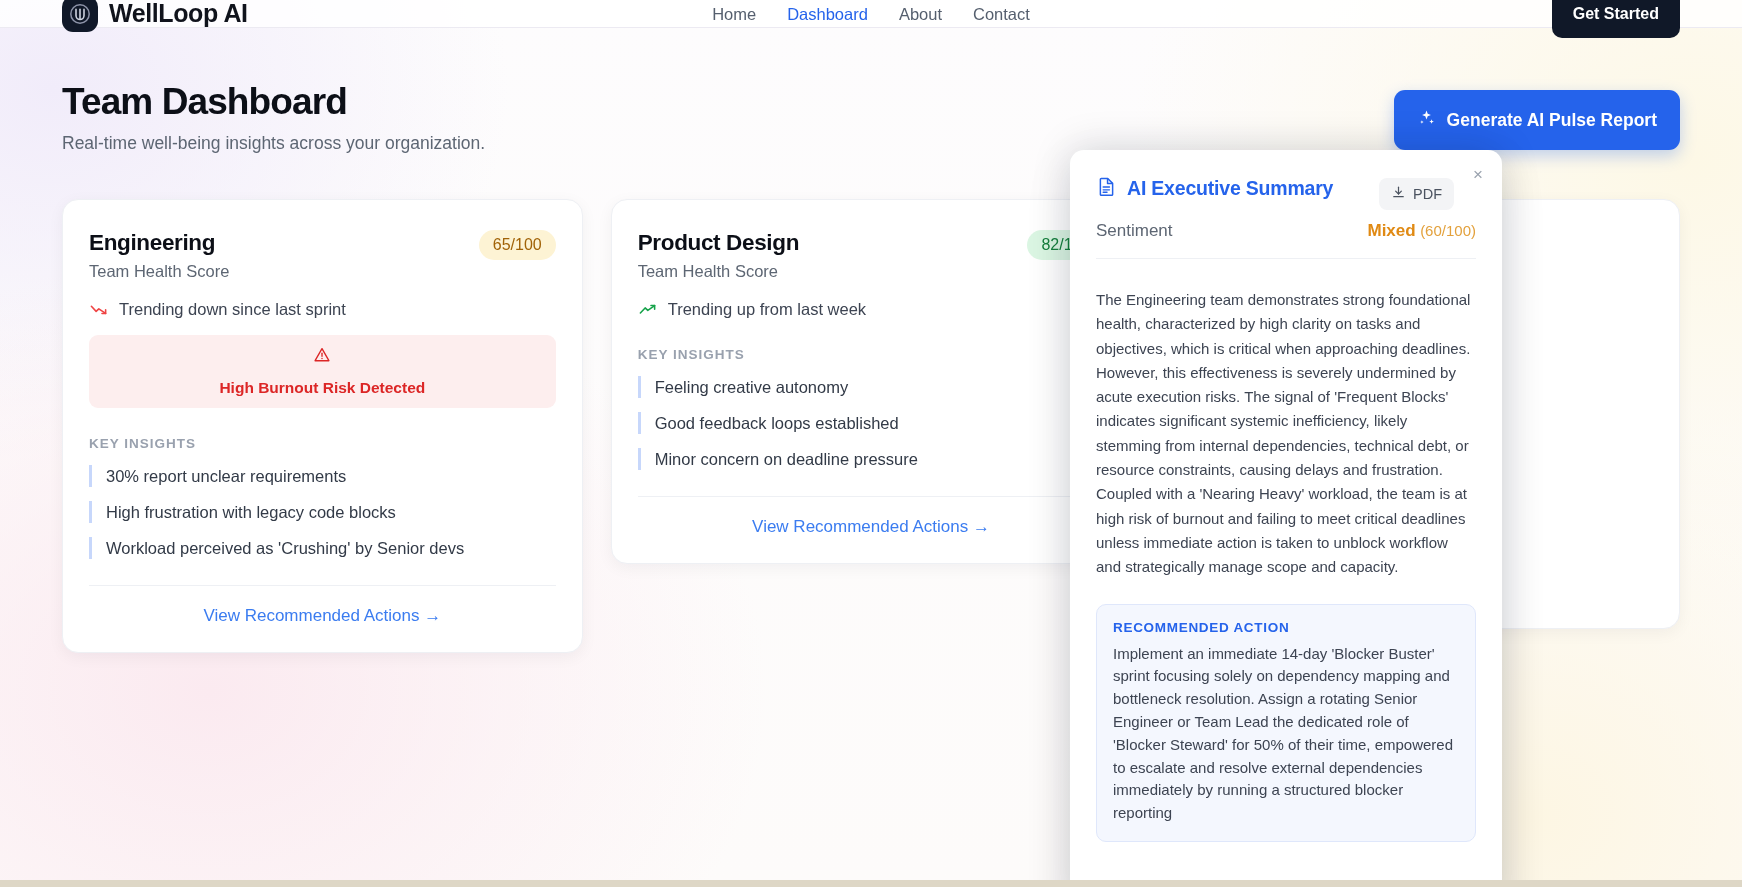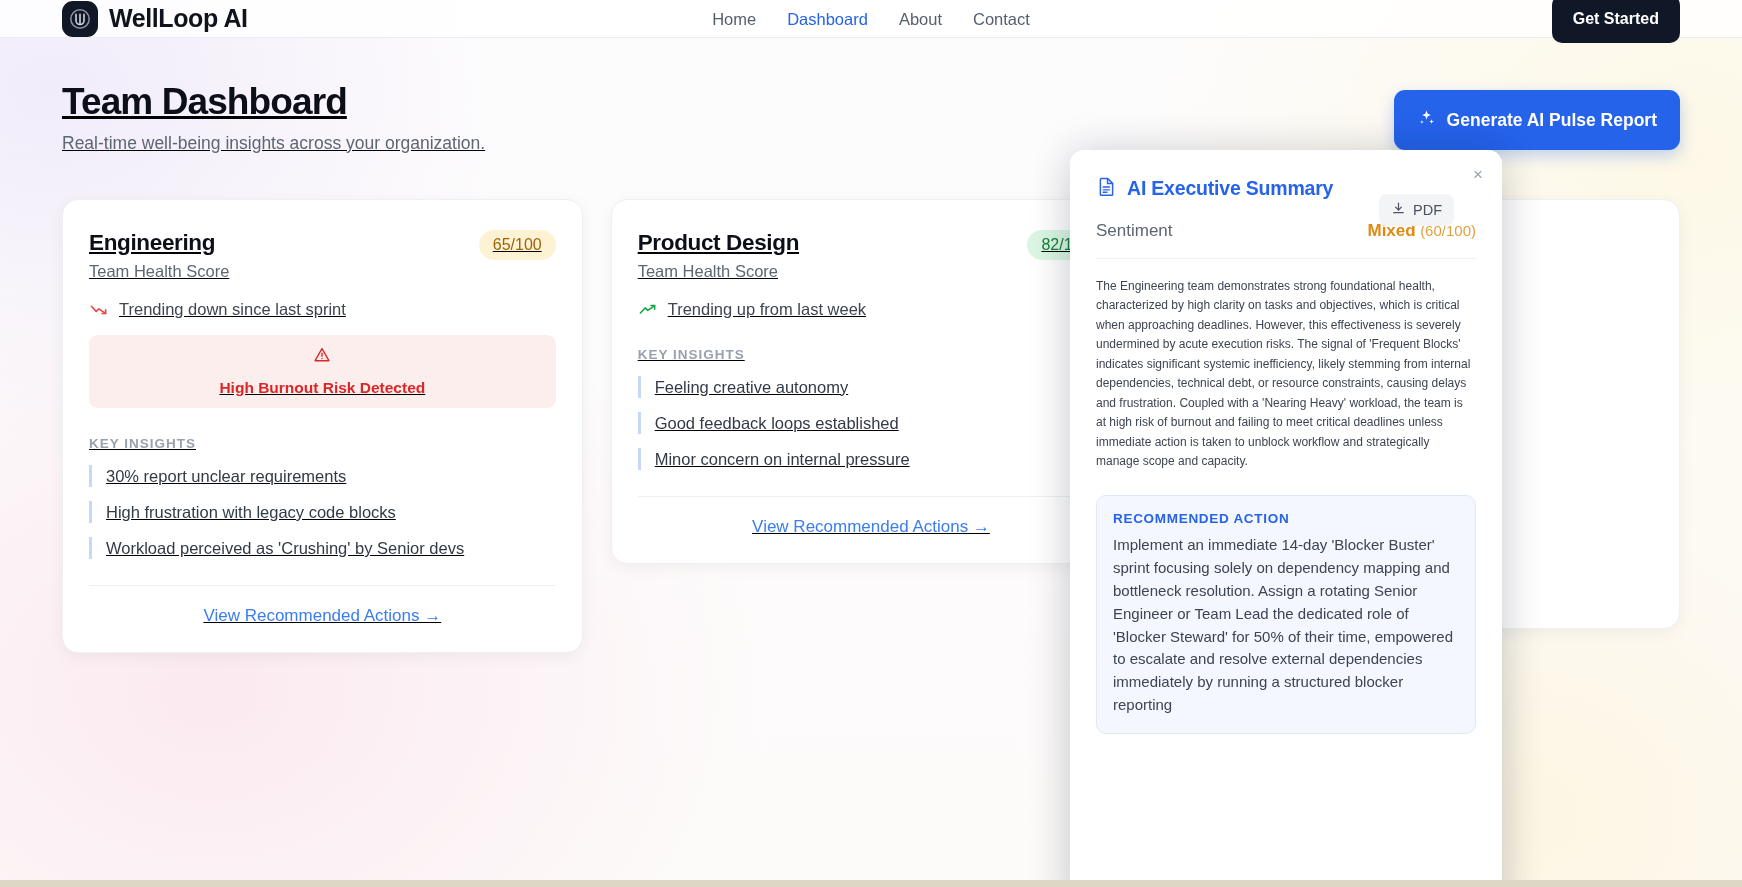--- a/index.html
+++ b/index.html
@@ -20,21 +20,21 @@
     background:
       radial-gradient(900px 700px at 12% 78%, #fbeaf0 0%, rgba(251,234,240,0) 62%),
       radial-gradient(760px 620px at 3% 10%, #f1ecfa 0%, rgba(241,236,250,0) 60%),
       radial-gradient(900px 760px at 97% 18%, #fdf8e6 0%, rgba(253,248,230,0) 62%),
       radial-gradient(800px 700px at 88% 92%, #fdf6e3 0%, rgba(253,246,227,0) 60%),
       linear-gradient(180deg, #fdfcfd 0%, #fdfbfa 100%);
   }
 
   
   .navbar {
-    position: absolute; top: 0; left: 0; right: 0; height: 38px;
+    position: absolute; top: 0; left: 0; right: 0; height: 28px;
     z-index: 30;
     background: rgba(255,255,255,0.82);
     border-bottom: 1px solid #eceaf2;
     display: flex; align-items: center;
   }
   .nav-inner {
     width: 100%; height: 100%;
     display: flex; align-items: center;
     padding: 0 62px;
     position: relative;
@@ -64,21 +64,21 @@
     position: absolute; right: 62px; top: 50%;
     transform: translateY(-50%);
     background: #101828; color: #ffffff;
     border: none; border-radius: 10px;
     padding: 15px 21px;
     font-size: 16px; font-weight: bold;
     font-family: inherit; cursor: pointer; white-space: nowrap;
   }
 
   
-  .page { position: absolute; inset: 0; z-index: 10; padding: 38px 62px 0 62px; text-decoration: underline; }
+  .page { position: absolute; inset: 0; z-index: 10; padding: 38px 62px 0 62px; }
 
   .page-head { margin-top: 43px; position: relative; }
   .page-title {
     font-size: 37px; font-weight: bold; color: #0c0f17;
     letter-spacing: -0.9px; line-height: 1.15;
   }
   .page-sub {
     margin-top: 9px; font-size: 17.5px; color: #5d6673;
   }
   .pulse-btn {
@@ -174,40 +174,40 @@
   }
   .ai-head { display: flex; align-items: center; gap: 10px; position: relative; }
   .ai-title {
     font-size: 19.5px; font-weight: bold; color: #2563eb;
     letter-spacing: -0.2px;
   }
   .pdf-btn {
     position: absolute; right: 22px; top: 2px;
     background: #f3f4f6; border: none; border-radius: 8px;
     padding: 7px 12px; display: flex; align-items: center; gap: 7px;
-    font-size: 14.5px; color: #4b5360; font-family: inherit; cursor: pointer; margin-top: 16px;
+    font-size: 14.5px; color: #4b5360; font-family: inherit; cursor: pointer;
   }
   .ai-close {
     position: absolute; right: -12px; top: -11px;
     width: 20px; height: 20px; cursor: pointer;
     color: #9aa2ae; font-size: 17px; line-height: 20px; text-align: center;
   }
   .sentiment-row {
     margin-top: 20px;
     display: flex; align-items: baseline; justify-content: space-between;
     padding-bottom: 17px;
     border-bottom: 1px solid #eef0f4;
   }
   .sentiment-label { font-size: 17px; color: #5d6673; }
   .sentiment-val { font-size: 17px; font-weight: bold; color: #e08a14; }
   .sentiment-score { font-size: 15px; font-weight: normal; color: #e3a13c; }
 
   .ai-body {
-    margin-top: 18px;
-    font-size: 12px; line-height: 1.62; color: #3d4452;
+    margin-top: 29px;
+    font-size: 15px; line-height: 1.62; color: #3d4452;
   }
   .rec-box {
     margin-top: 24px;
     background: #f4f7fe;
     border: 1px solid #dfe7fb;
     border-radius: 10px;
     padding: 15px 16px 16px 16px;
   }
   .rec-head {
     font-size: 13.5px; font-weight: bold; letter-spacing: 0.7px;
@@ -329,21 +329,21 @@
             <path d="M3 16.4l6-6.4 3.4 3.2L21 7" stroke="#16a34a" stroke-width="2" stroke-linecap="round" stroke-linejoin="round"></path>
             <path d="M21 11.6V7h-4.6" stroke="#16a34a" stroke-width="2" stroke-linecap="round" stroke-linejoin="round"></path>
           </svg>
         </span>
         <span>Trending up from last week</span>
       </div>
 
       <div class="insights-head">KEY INSIGHTS</div>
       <div class="insight">Feeling creative autonomy</div>
       <div class="insight">Good feedback loops established</div>
-      <div class="insight">Minor concern on internal pressure</div>
+      <div class="insight">Minor concern on deadline pressure</div>
 
       <div class="card-divider"></div>
       <div class="card-link">View Recommended Actions →</div>
     </div>
 
     <div class="card" style="min-height:430px;"></div>
 
   </div>
 </div>
 

